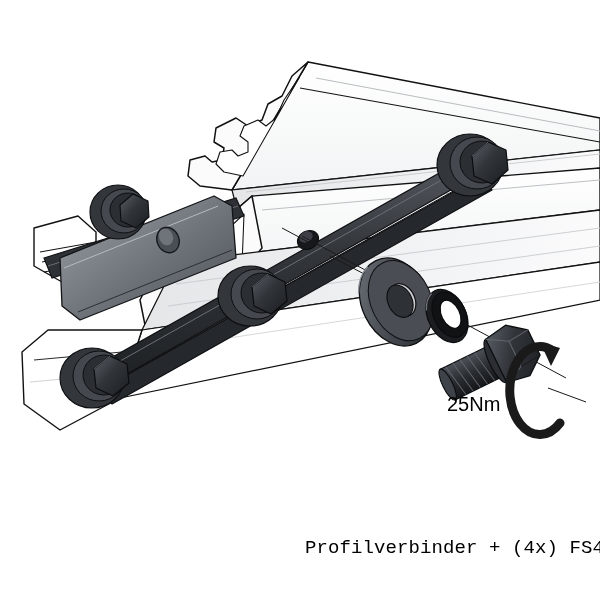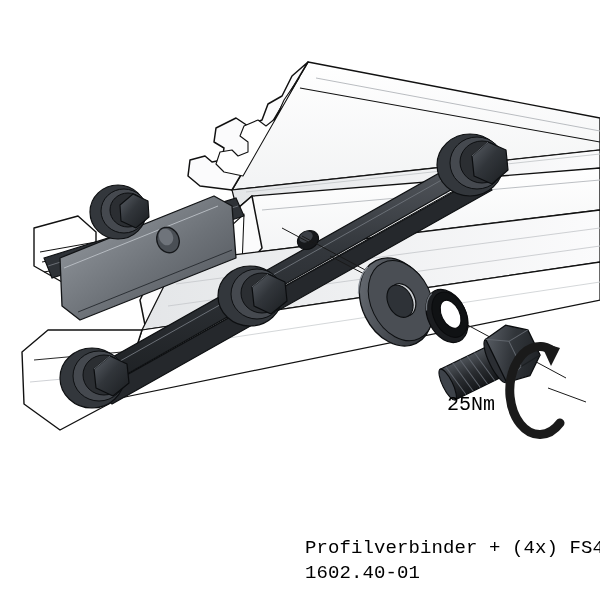--- a/index.html
+++ b/index.html
@@ -38,21 +38,21 @@
     font-family: Liberation Mono, monospace;
     font-size: 19px;
     color: #000000;
     letter-spacing: 0.1px;
     white-space: nowrap;
   }
   .torque-label {
     position: absolute;
     left: 447px;
     top: 393px;
-    font-family: Liberation Mono, monospace;
+    font-family: Liberation Sans, sans-serif;
     font-size: 20px;
     color: #000000;
     white-space: nowrap;
   }
 </style>
 </head>
 <body>
 
 <div id="figure-root">
 
@@ -254,16 +254,15 @@
       <path d="M540,342 L560,348 L551,366 Z" fill="#1a1a1a"></path>
       <path d="M548,388 L586,402" fill="none" stroke="#1a1a1a" stroke-width="1"></path>
     </g>
 
   </svg>
 
   <div class="torque-label">25Nm</div>
 
   <div class="caption-block">
     <div class="caption-line">Profilverbinder + (4x) FS4</div>
-    <div class="caption-line">1602.40-01</div>
   </div>
 
 </div>
 
 </body></html>

